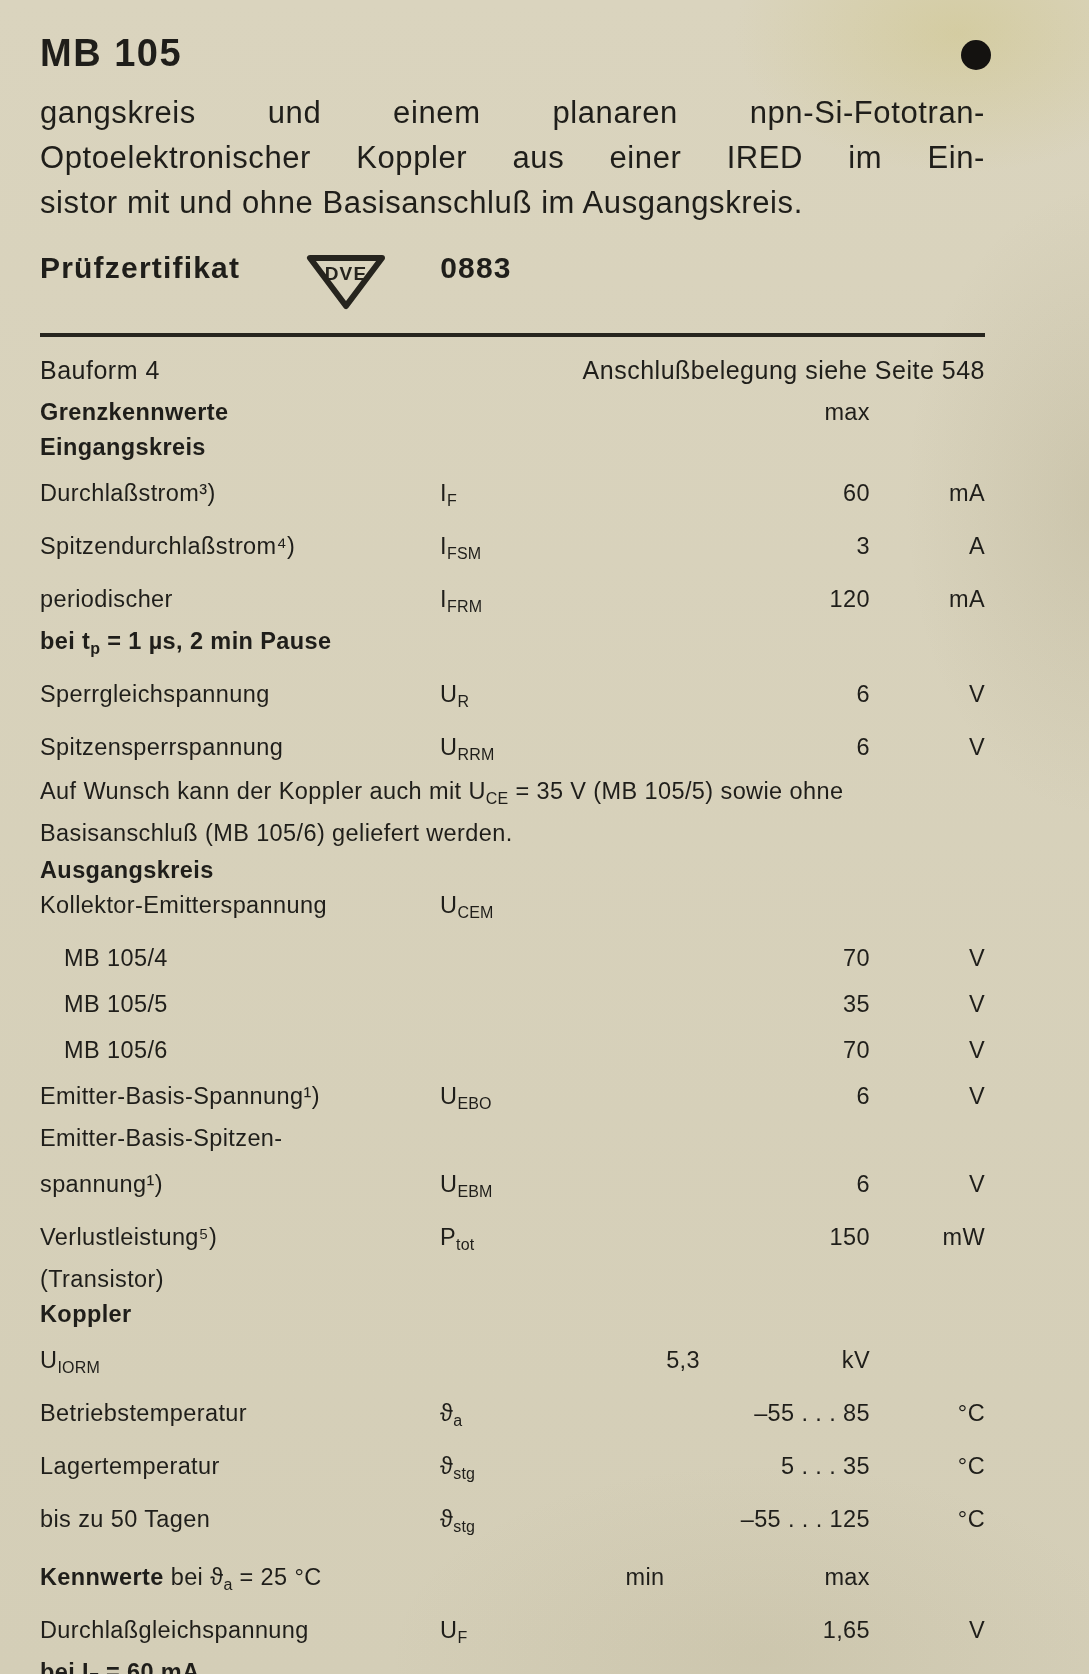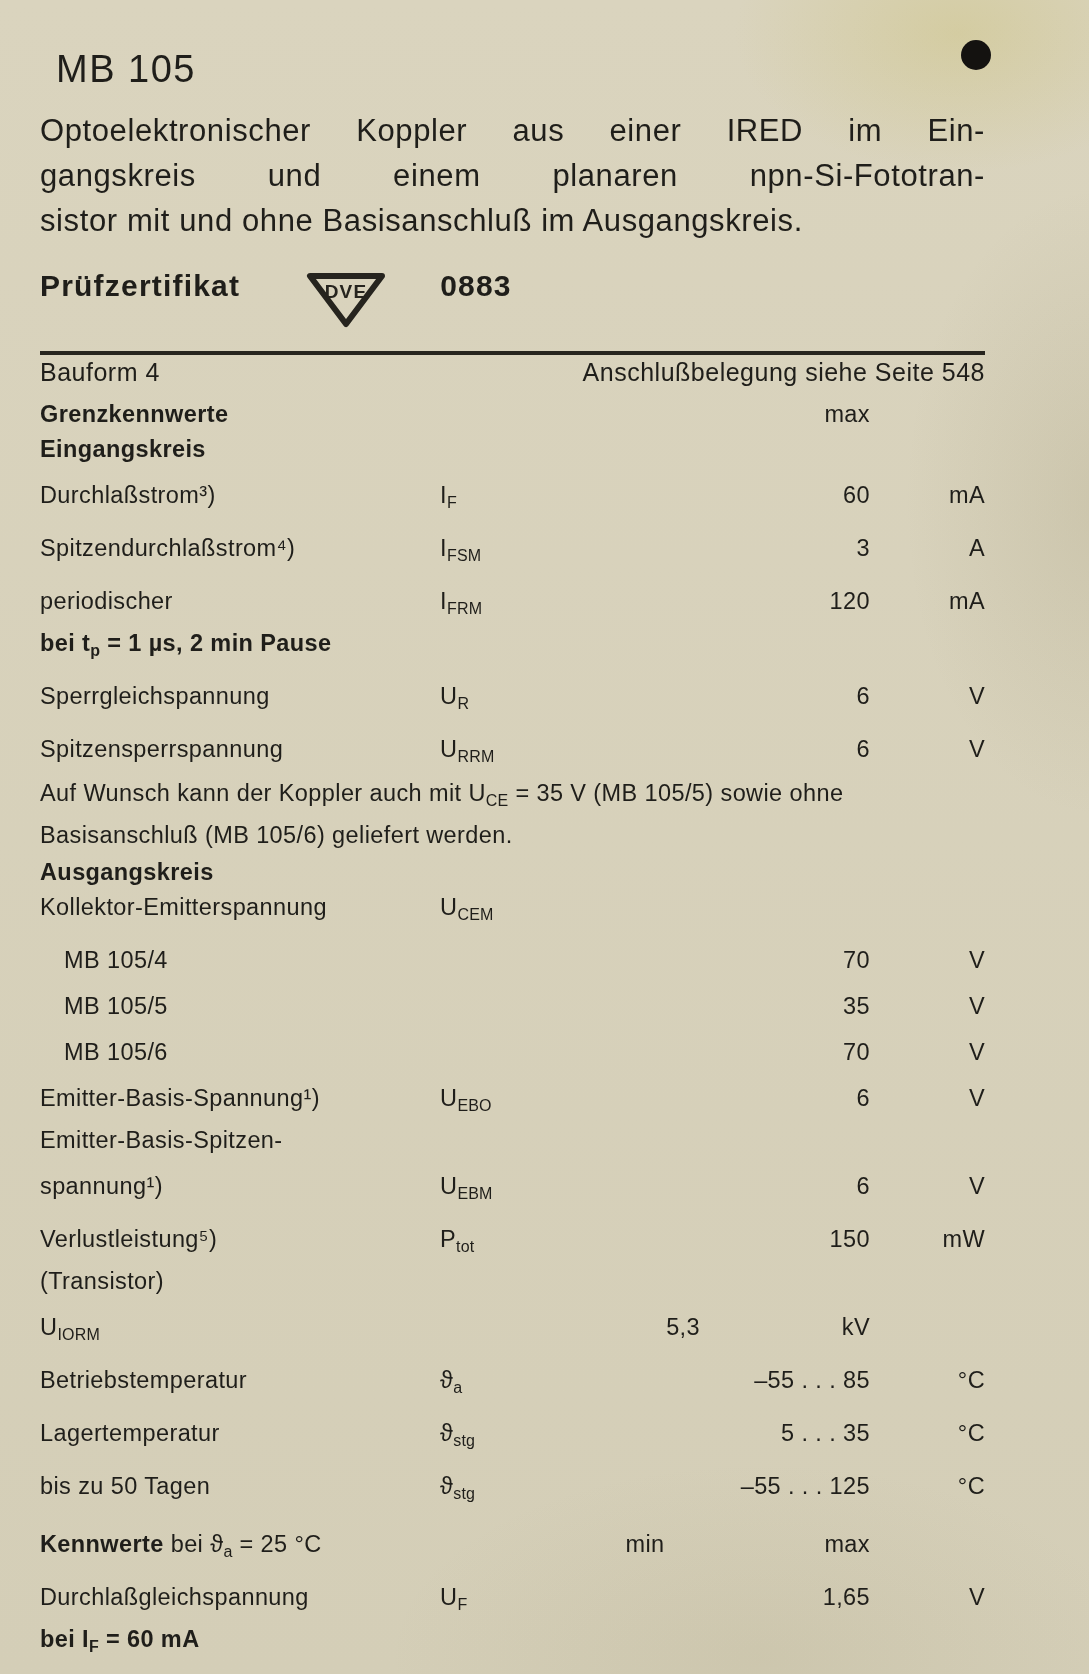--- a/index.html
+++ b/index.html
@@ -13,32 +13,32 @@
     color:#1f1e1a;
     font-family:"Liberation Sans","DejaVu Sans",sans-serif;
     background:
       radial-gradient(ellipse 320px 200px at 88% 2%, rgba(198,186,96,0.30), transparent 70%),
       radial-gradient(ellipse 260px 420px at 101% 30%, rgba(130,120,80,0.14), transparent 75%),
       radial-gradient(ellipse 500px 260px at 70% 99%, rgba(140,130,90,0.10), transparent 75%),
       linear-gradient(#dad4be, #d4ceb7);
   }
   .corner-dot { position:absolute; top:40px; right:98px; width:30px; height:30px; border-radius:50%; background:#141210; }
 
-  h1.title { margin:16px; font-size:38px; font-weight:normal; letter-spacing:1.5px; line-height:46px; }
+  h1.title { margin:0; font-size:38px; font-weight:bold; letter-spacing:1.5px; line-height:46px; }
 
   .desc { margin-top:14px; font-size:31px; line-height:45px; letter-spacing:0.6px; }
   .desc .jline { text-align:justify; text-align-last:justify; }
   .desc .jline.last { text-align-last:left; }
 
   .cert-row { margin-top:26px; display:flex; align-items:flex-start; font-size:30px; font-weight:bold; letter-spacing:1.2px; }
   .vde-logo { margin:0 50px 0 62px; flex:0 0 auto; }
 
   .rule { border:0; border-top:4px solid #27251e; margin:20px 0 0 0; }
 
-  .info-row { display:flex; justify-content:space-between; font-size:25px; line-height:34px; letter-spacing:0.5px; }
+  .info-row { display:flex; justify-content:space-between; margin-top:16px; font-size:25px; line-height:34px; letter-spacing:0.5px; }
 
   .tbl { font-size:23.5px; letter-spacing:0.4px; margin-top:8px; }
   .trow { display:grid; grid-template-columns:400px 150px 110px 170px 1fr; line-height:35px; align-items:baseline; }
   .c-val { text-align:right; }
   .c-unit { text-align:right;margin-top:11px; }
   .c-min { text-align:center; }
   .sub { font-size:16px; vertical-align:-5px; letter-spacing:0.2px; }
   .bold { font-weight:bold; }
   .sec-title { font-weight:bold; line-height:35px; }
   .note-line { font-weight:bold; line-height:35px; }
@@ -49,22 +49,22 @@
 </head>
 <body>
 
 <div class="page">
 
   <div class="corner-dot"></div>
 
   <h1 class="title">MB 105</h1>
 
   <div class="desc">
+    <div class="jline">gangskreis und einem planaren npn-Si-Fototran-</div>
     <div class="jline">Optoelektronischer Koppler aus einer IRED im Ein-</div>
-    <div class="jline">gangskreis und einem planaren npn-Si-Fototran-</div>
     <div class="jline last">sistor mit und ohne Basisanschluß im Ausgangskreis.</div>
   </div>
 
   <div class="cert-row">
     <span>Prüfzertifikat</span>
     <svg class="vde-logo" width="88" height="62" viewBox="0 0 88 62">
       <path d="M8 7 h72 l-36 48 z" fill="none" stroke="#26241e" stroke-width="6" stroke-linejoin="round"></path>
       <text x="44" y="29" text-anchor="middle" font-size="19" font-weight="bold" fill="#26241e">DVE</text>
     </svg>
     <span>0883</span>
@@ -200,20 +200,21 @@
     </div>
 
     <div class="trow">
       <span>(Transistor)</span>
       <span></span>
       <span class="c-min"></span>
       <span class="c-val"></span>
       <span class="c-unit"></span>
     </div>
 
+    <div class="sec-title">Koppler</div>
 
 
     <div class="trow">
       <span><span>U</span><span class="sub">IORM</span></span>
       <span class="c-min"></span>
       <span class="c-val">5,3</span>
       <span class="c-unit">kV</span>
     </div>
 
     <div class="trow">

